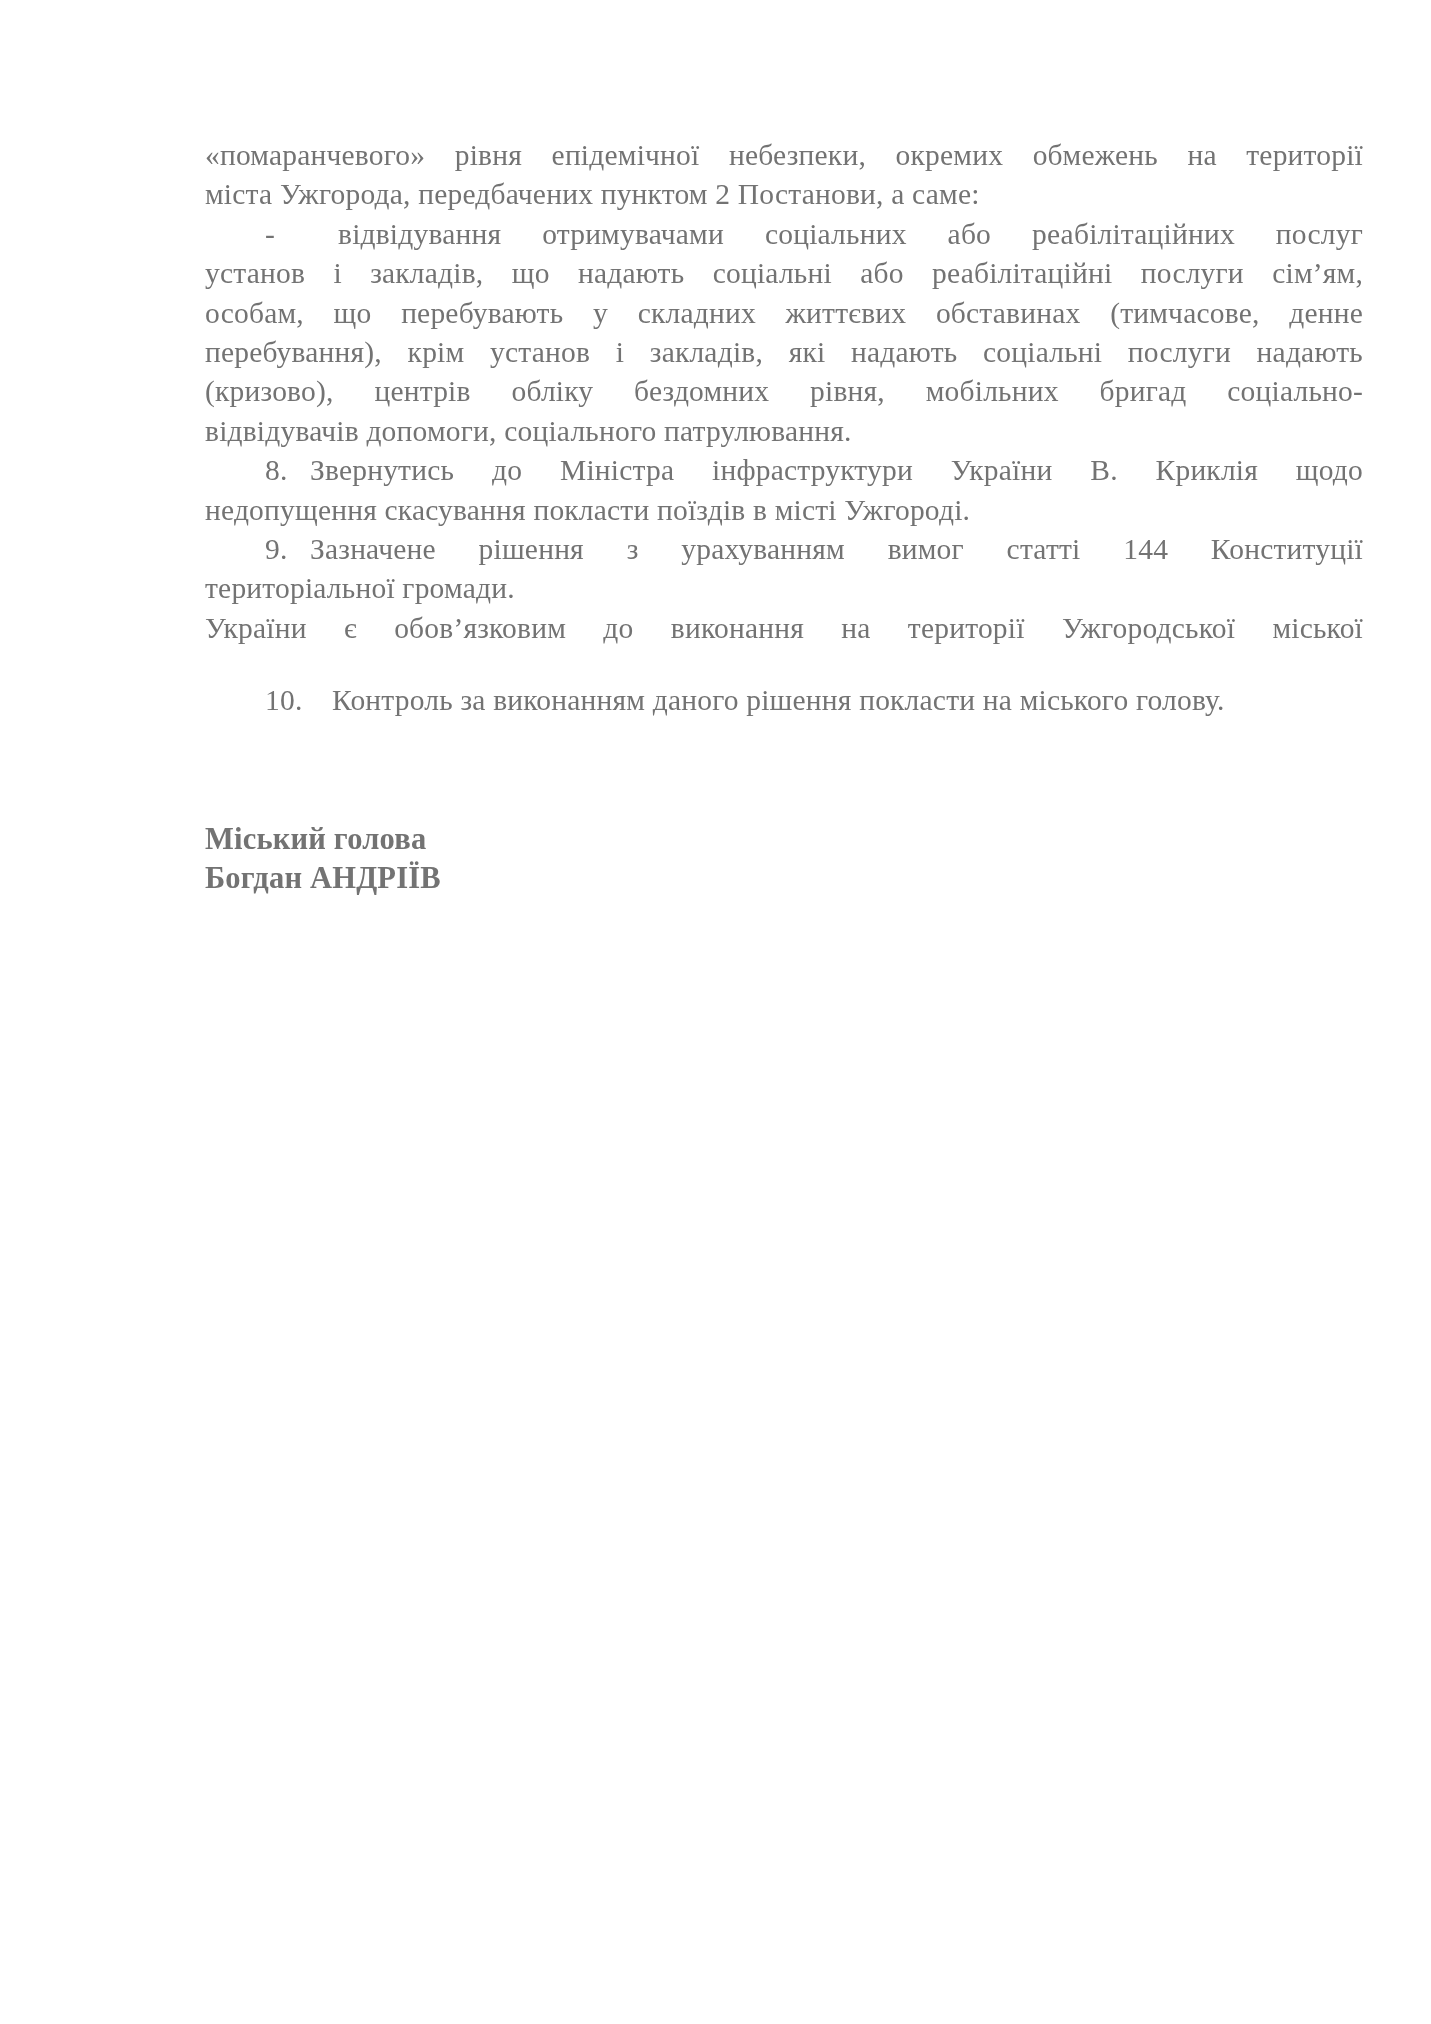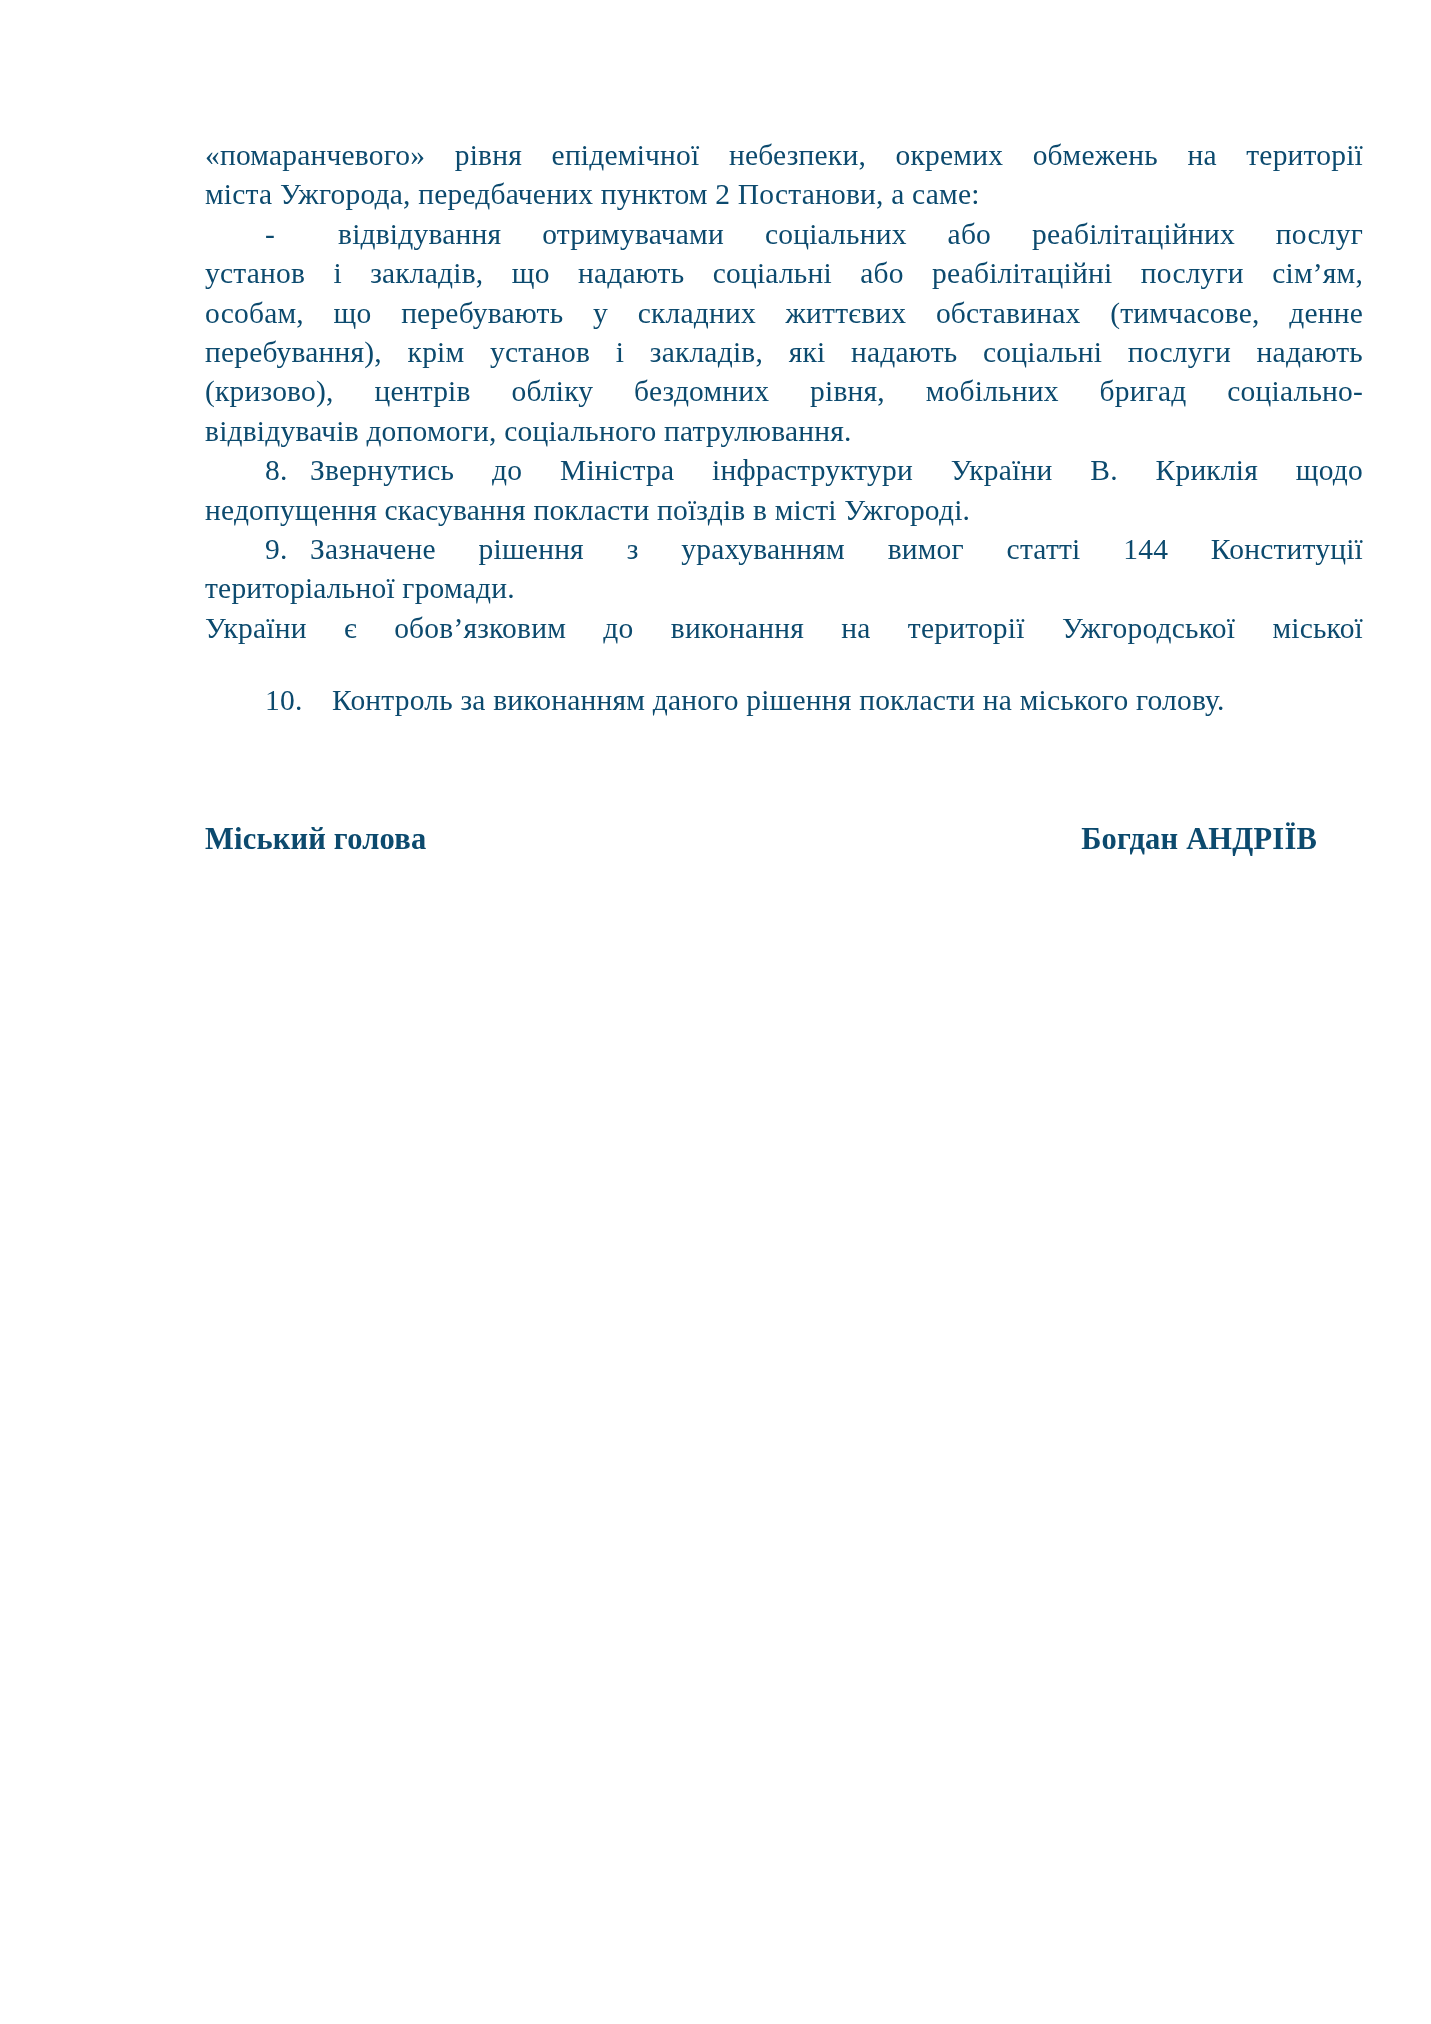--- a/index.html
+++ b/index.html
@@ -7,21 +7,21 @@
     padding: 0;
     background: #ffffff;
   }
   .page {
     position: relative;
     width: 1431px;
     height: 1668px;
     background: #ffffff;
     overflow: hidden;
     font-family: "Liberation Serif", serif;
-    color: #0c4a6e;
+    color: #737373;
   }
   .content {
     position: absolute;
     left: 205px;
     top: 136px;
     width: 1158px;
   }
   .line {
     font-size: 29.5px;
     line-height: 39.4px;
@@ -43,20 +43,21 @@
   .m-num  { width: 45px; }
   .m-numw { width: 67px; margin-top: 33px; }
   .sig {
     display: flex;
     justify-content: space-between;
     margin-top: 99px;
     font-weight: bold;
     font-size: 30.5px;
     line-height: 39.4px;
     letter-spacing: 0.2px;
+    flex-direction: column;
   }
   .sig-right {
     margin-right: 46px;
   }
 </style>
 </head>
 <body>
 
 <div class="page">
   <div class="content">

